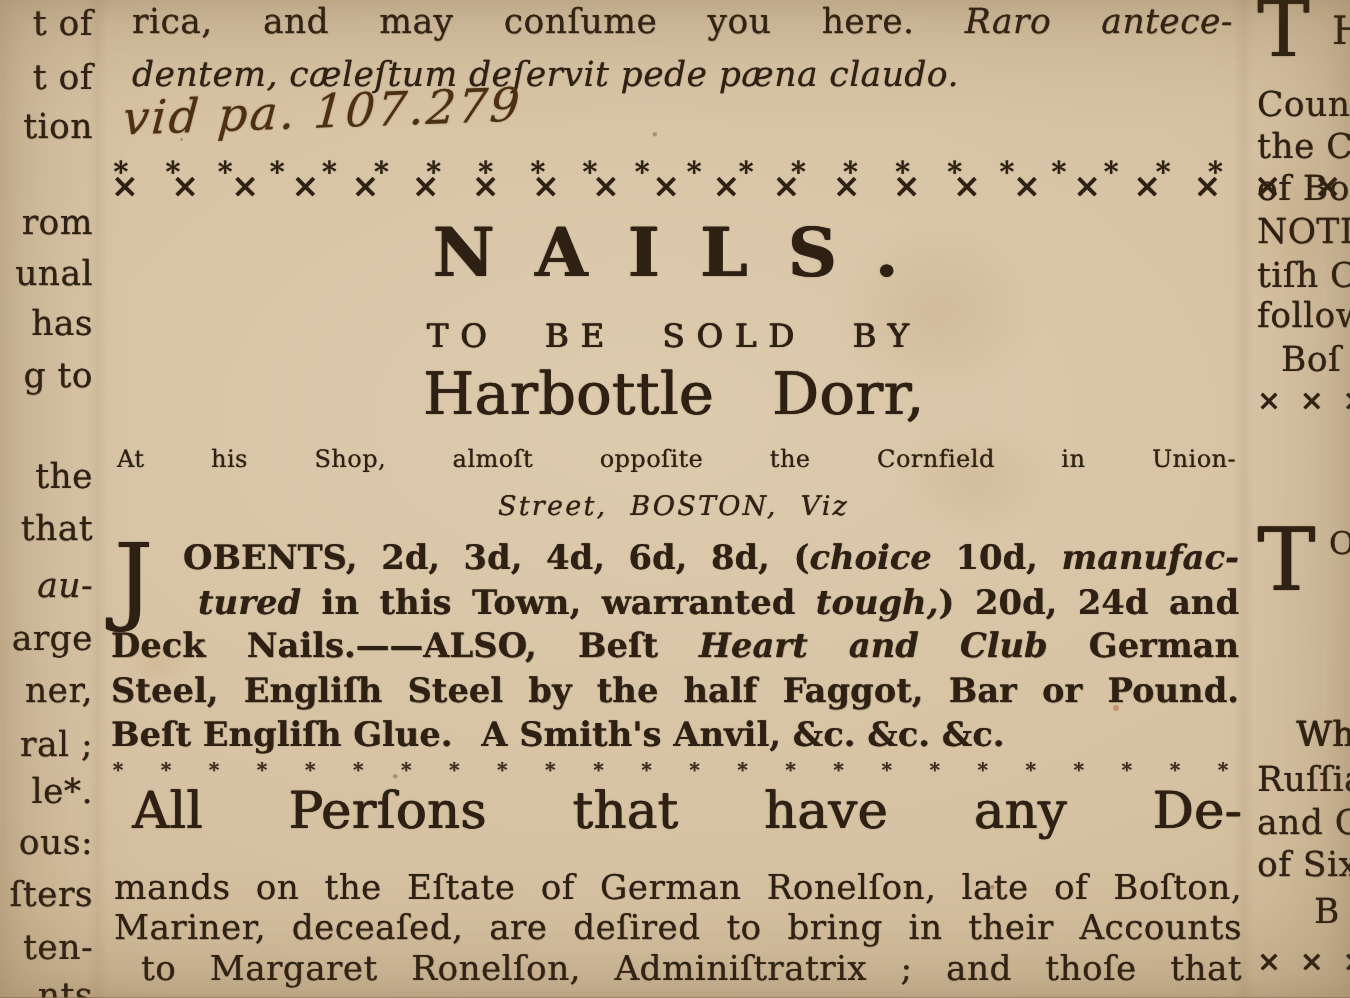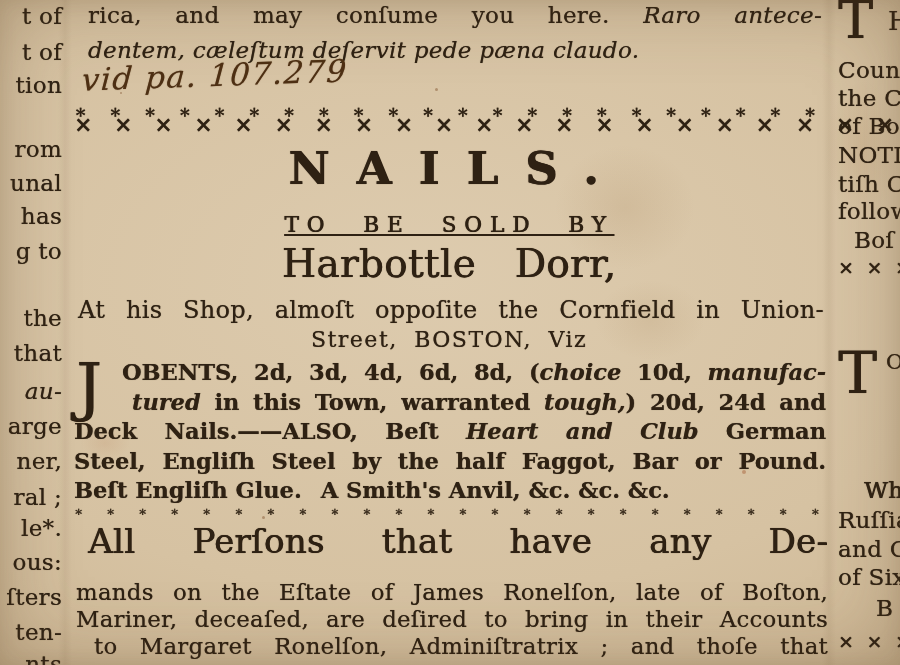--- a/index.html
+++ b/index.html
@@ -26,25 +26,25 @@
   #handwriting{top:57px;left:16px;font-size:31px;font-style:italic;
     color:#4e3014;transform:rotate(-2deg) skewX(-6deg);letter-spacing:1.5px;
     text-shadow:0 0 1px rgba(78,48,20,.6);}
   #signature{top:73px;left:252px;font-size:27px;letter-spacing:5px;}
   #orn-top{top:103px;left:8px;width:704px;text-align:center;white-space:nowrap;line-height:17px;}
   #orn-top .r1{display:block;font-size:19px;letter-spacing:7.5px;font-weight:bold;}
   #orn-top .r2{display:block;font-size:22px;letter-spacing:7px;font-weight:bold;margin-top:-4px;}
   #nails{top:142px;left:0;right:0;text-align:center;font-size:45px;font-weight:bold;
     letter-spacing:27px;padding-left:16px;}
   #soldby{top:212px;left:0;right:0;text-align:center;font-size:21.5px;
-    letter-spacing:8px;word-spacing:16px;text-decoration:underline;}
+    letter-spacing:8px;word-spacing:16px;}
   #seller{top:241px;left:0;right:0;text-align:center;font-size:39px;word-spacing:26px;}
-  #addr1{top:296px;left:12px;right:8px;font-size:24px;}
-  #addr2{top:327px;left:0;right:0;text-align:center;font-size:22px;
-    letter-spacing:1.5px;word-spacing:8px;}
+  #addr1{top:296px;left:12px;right:8px;font-size:16px;}
+  #addr2{top:327px;left:0;right:0;text-align:center;font-size:18px;
+    letter-spacing:1.5px;word-spacing:8px;font-style:italic;}
   #jobents{top:358px;left:8px;right:6px;font-size:22.5px;line-height:29.5px;position:absolute;}
   #jobents .dropcap{position:absolute;left:2px;top:-3px;font-size:64px;line-height:1;}
   .jl{display:block;font-weight:bold;}
   .jl1{padding-left:48px;}
   .jl2{padding-left:58px;}
   #orn-mid{top:503px;left:8px;width:716px;text-align:center;white-space:nowrap;
     font-size:13.5px;letter-spacing:9px;font-weight:bold;opacity:.92;}
   #estate-h{top:521px;left:10px;right:4px;font-size:34px;margin-left:12px;}
   .estl{font-size:22.8px;left:10px;right:4px;}
   #est1{top:579px;} #est2{top:606px;} #est3{top:633px;margin-left:18px;}
@@ -129,21 +129,21 @@
       <span class="jl jl1 just"><span>OBENTS, 2d, 3d, 4d, 6d, 8d, (</span><span class="it">choice</span><span> 10d, </span><span class="it">manufac-</span></span>
       <span class="jl jl2 just"><span class="it">tured</span><span> in this Town, warranted </span><span class="it">tough,</span><span>) 20d, 24d and</span></span>
       <span class="jl just"><span>Deck Nails.——ALSO, Beſt </span><span class="it">Heart and Club</span><span> German</span></span>
       <span class="jl just">Steel, Engliſh Steel by the half Faggot, Bar or Pound.</span>
       <span class="jl">Beſt Engliſh Glue.  A Smith's Anvil, &amp;c. &amp;c. &amp;c.</span>
     </div>
 
     <div id="orn-mid" class="mline ink">∗ ∗ ∗ ∗ ∗ ∗ ∗ ∗ ∗ ∗ ∗ ∗ ∗ ∗ ∗ ∗ ∗ ∗ ∗ ∗ ∗ ∗ ∗ ∗</div>
 
     <div id="estate-h" class="mline just ink thick">All Perſons that have any De-</div>
-    <div id="est1" class="mline estl just ink">mands on the Eſtate of James Ronelſon, late of Boſton,</div>
+    <div id="est1" class="mline estl just ink">mands on the Eſtate of German Ronelſon, late of Boſton,</div>
     <div id="est2" class="mline estl just ink">Mariner, deceaſed, are deſired to bring in their Accounts</div>
     <div id="est3" class="mline estl just ink">to Margaret Ronelſon, Adminiſtratrix ; and thoſe that</div>
   </div>
 
   <div>
     <span class="frag rfrag ink thick r-drop" style="top:-6px">T</span>
     <span class="frag rfrag ink" style="top:6px;left:888px;font-size:26px">H</span>
     <span class="frag rfrag ink" style="top:57px">Count</span>
     <span class="frag rfrag ink" style="top:85px">the Cr</span>
     <span class="frag rfrag ink" style="top:113px">of Boſ</span>

